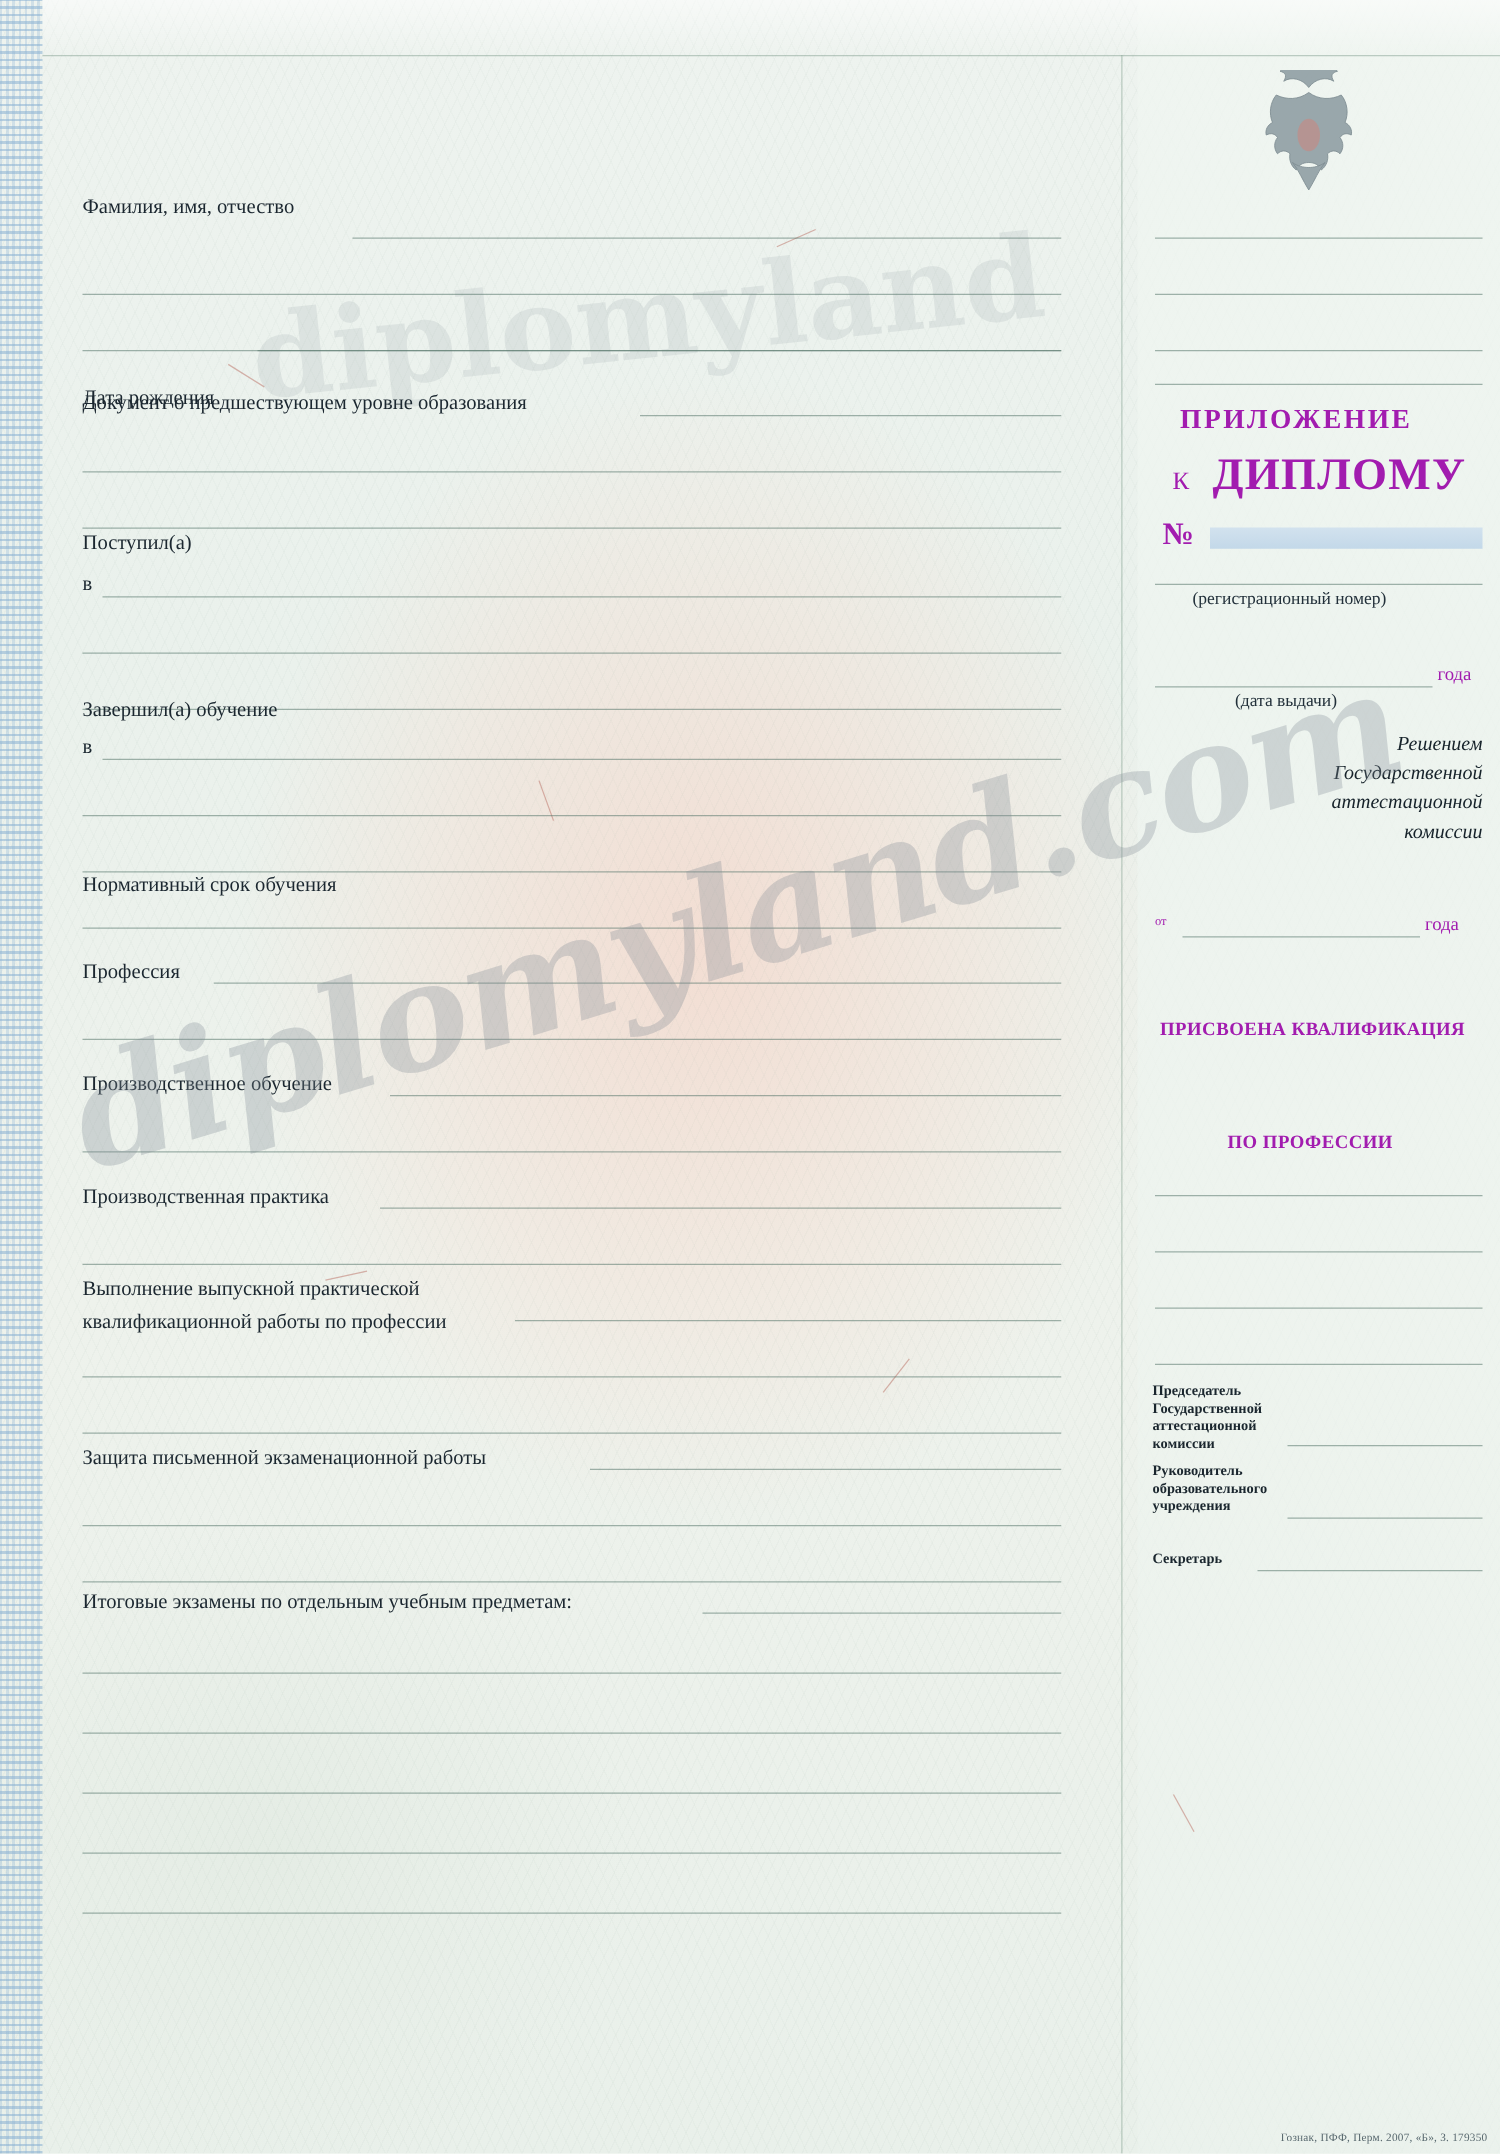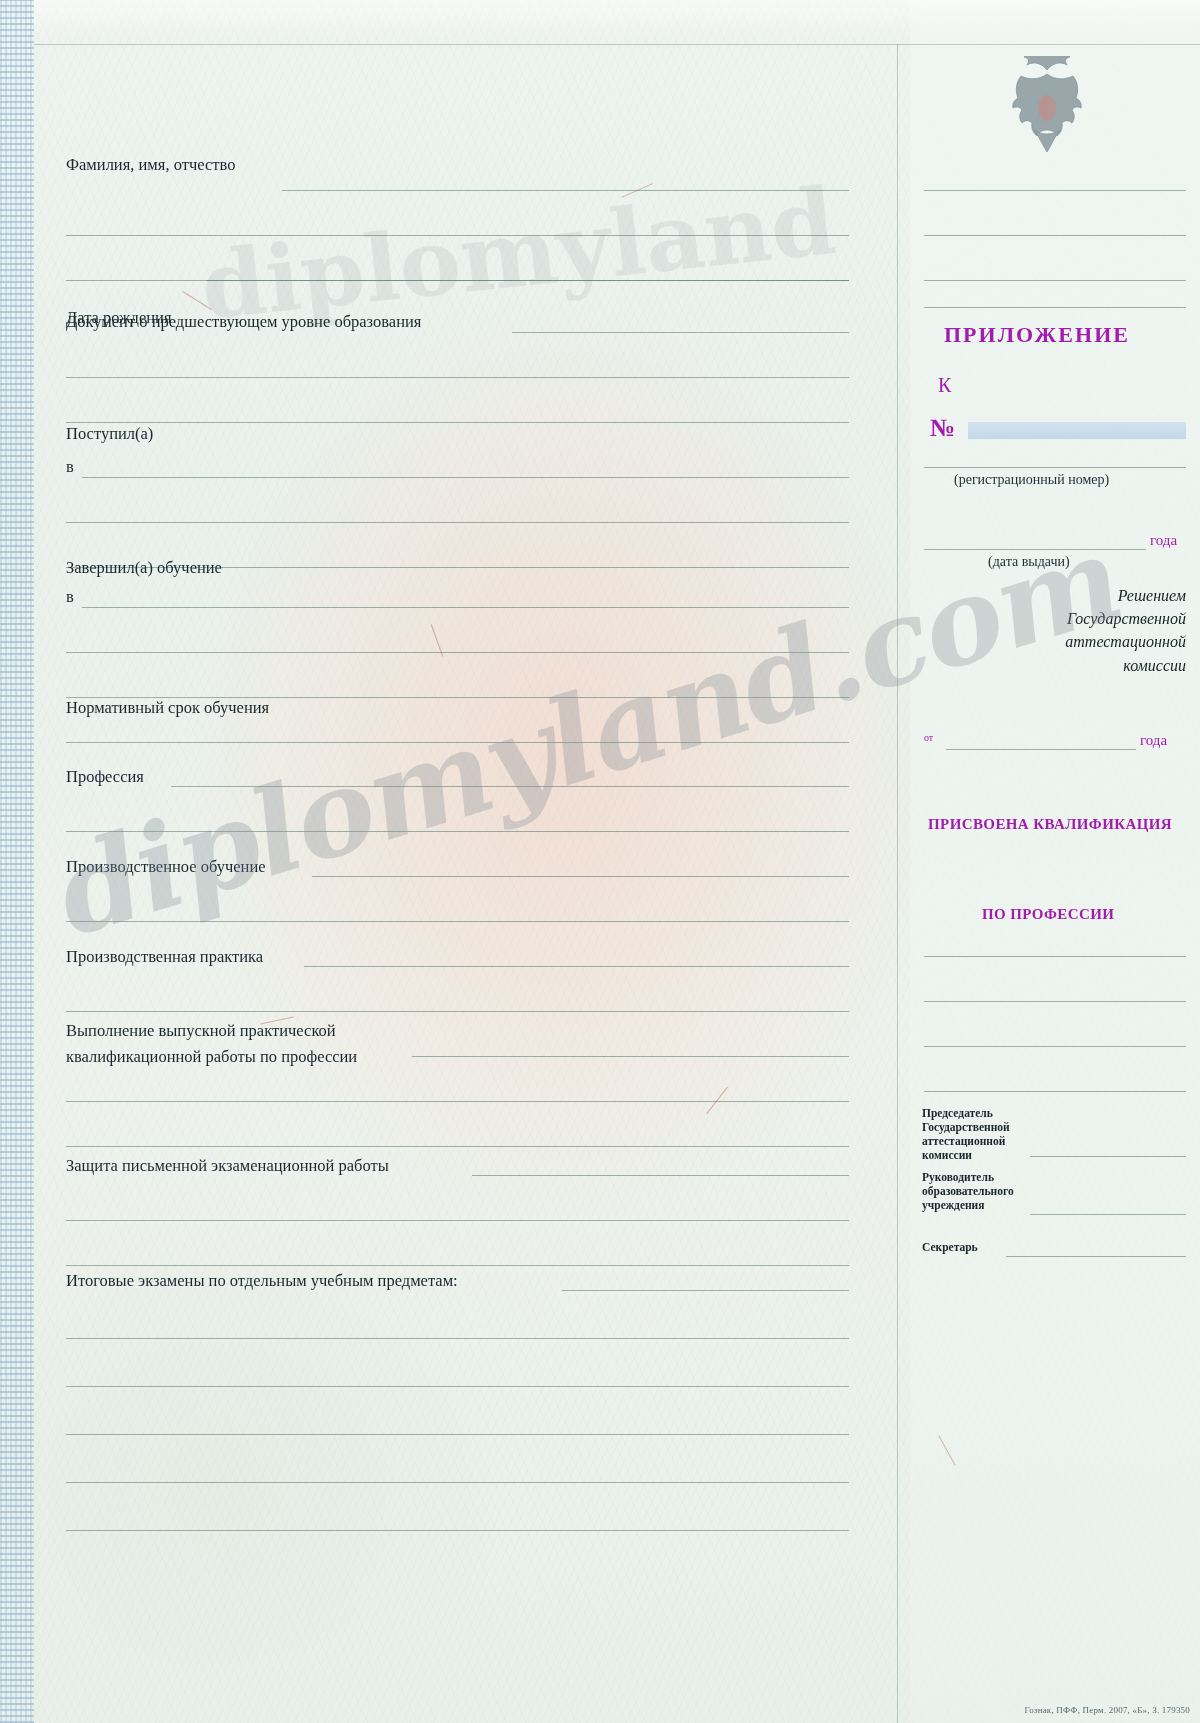--- a/index.html
+++ b/index.html
@@ -331,20 +331,21 @@
   </div>
 
   <div class="rcol">
     <div class="r-rule" style="left:14px; top:146px; width:262px;"></div>
     <div class="r-rule" style="left:14px; top:191px; width:262px;"></div>
     <div class="r-rule" style="left:14px; top:236px; width:262px;"></div>
     <div class="r-rule" style="left:14px; top:263px; width:262px;"></div>
 
     <div class="r-text prilozhenie" style="left:34px; top:278px;">ПРИЛОЖЕНИЕ</div>
     <div class="r-text k-word" style="left:28px; top:330px;">К</div>
+    <div class="r-text diplomu" style="left:60px; top:314px;">ДИПЛОМУ</div>
 
     <div class="r-text nomer" style="left:20px; top:370px;">№</div>
     <div class="num-blank" style="left:58px; top:378px; width:218px; height:17px;"></div>
     <div class="r-rule" style="left:14px; top:423px; width:262px;"></div>
     <div class="r-text small-it" style="left:44px; top:428px;">(регистрационный номер)</div>
 
     <div class="r-rule" style="left:14px; top:505px; width:222px;"></div>
     <div class="r-text" style="left:240px; top:488px; font-size:15px;">года</div>
     <div class="r-text small-it" style="left:78px; top:510px;">(дата выдачи)</div>
 

